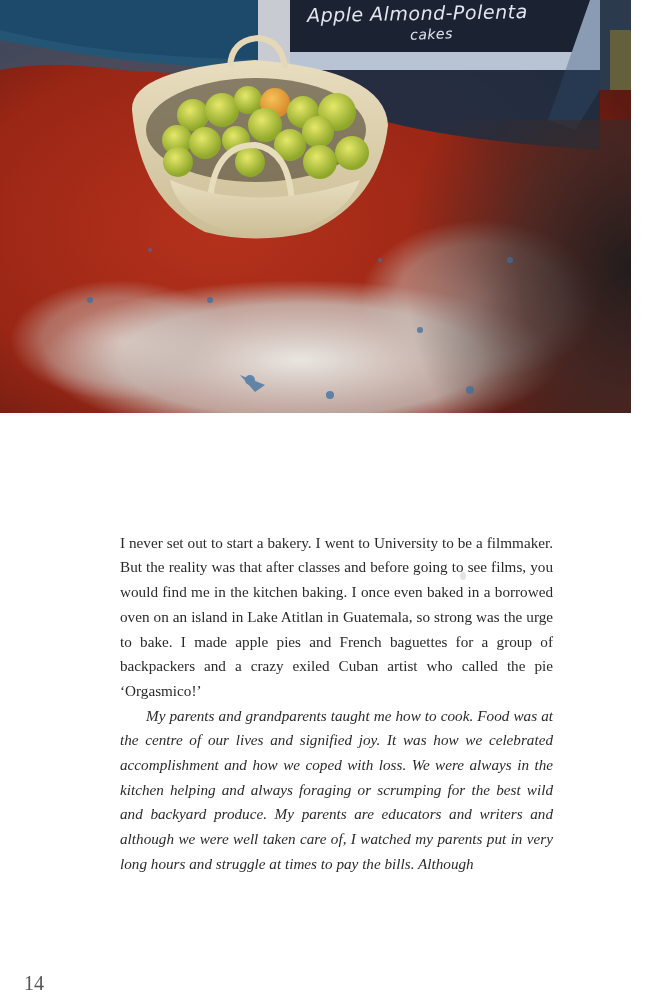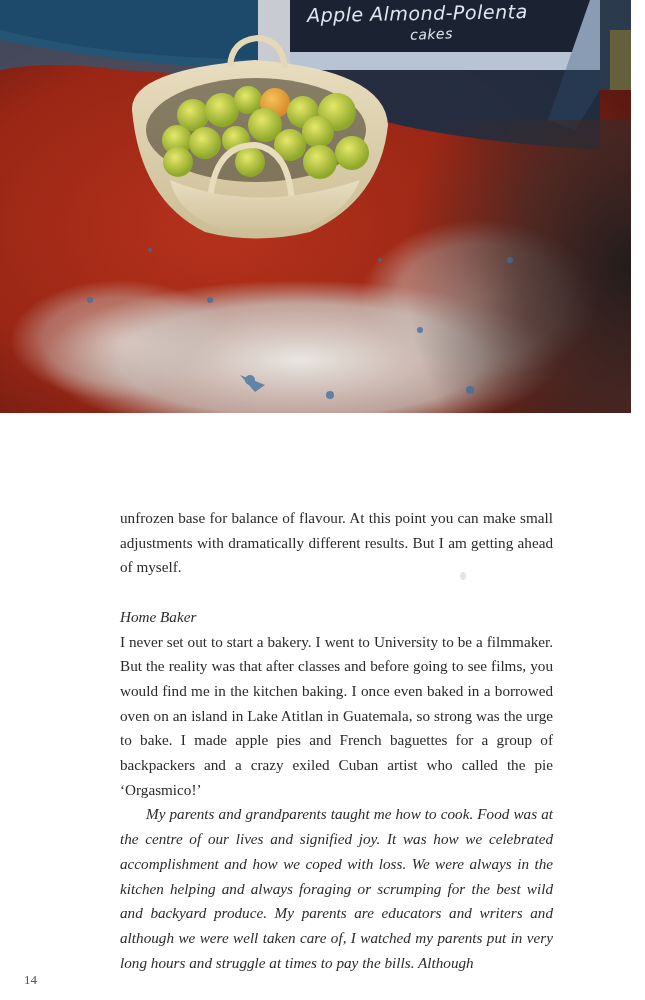--- a/index.html
+++ b/index.html
@@ -21,21 +21,21 @@
     .body-text {
       position: absolute; left: 120px; top: 506px; width: 433px;
       font-family: "Liberation Serif", "DejaVu Serif", serif;
       font-size: 15.2px; line-height: 24.7px; text-align: justify; color: #2a2a2a;
     }
     .body-text p { margin: 0; }
     .para-gap { height: 24.7px; }
     .subhead { font-style: italic; }
     .indent { text-indent: 26px; font-style: italic; }
     .page-number {
-      position: absolute; left: 24px; top: 972px; font-size: 13px; color: #555;
+      position: absolute; left: 24px; top: 972px; font-size: 20px; color: #555;
       font-family: "Liberation Serif", "DejaVu Serif", serif;
     }
     .speck { position: absolute; left: 460px; top: 572px; width: 6px; height: 8px; border-radius: 50%; background: #e4e4e4; }
   </style>
 </head>
 <body>
 
 <div class="photo">
   <svg viewBox="0 0 631 413" preserveAspectRatio="none">
     <defs>
@@ -124,20 +124,18 @@
     <path d="M210 200 Q215 145 255 145 Q290 150 292 205" fill="none" stroke="#e7dcbc" stroke-width="6"></path>
     <path d="M170 180 Q255 215 360 180 Q340 230 255 238 Q180 225 170 180 Z" fill="url(#basket)"></path>
   </svg>
   <div class="chalk-text chalk-line1">Apple Almond-Polenta</div>
   <div class="chalk-text chalk-line2">cakes</div>
 </div>
 
 <div class="speck"></div>
 
 <div class="body-text">
-  <p>unfrozen base for balance of flavour. At this point you can make small adjustments with dramatically different results. But I am getting ahead of myself.</p>
   <div class="para-gap"></div>
-  <p class="subhead">Home Baker</p>
   <p>I never set out to start a bakery. I went to University to be a filmmaker. But the reality was that after classes and before going to see films, you would find me in the kitchen baking. I once even baked in a borrowed oven on an island in Lake Atitlan in Guatemala, so strong was the urge to bake. I made apple pies and French baguettes for a group of backpackers and a crazy exiled Cuban artist who called the pie ‘Orgasmico!’</p>
   <p class="indent">My parents and grandparents taught me how to cook. Food was at the centre of our lives and signified joy. It was how we celebrated accomplishment and how we coped with loss. We were always in the kitchen helping and always foraging or scrumping for the best wild and backyard produce. My parents are educators and writers and although we were well taken care of, I watched my parents put in very long hours and struggle at times to pay the bills. Although</p>
 </div>
 
 <div class="page-number">14</div>
 
 </body></html>

